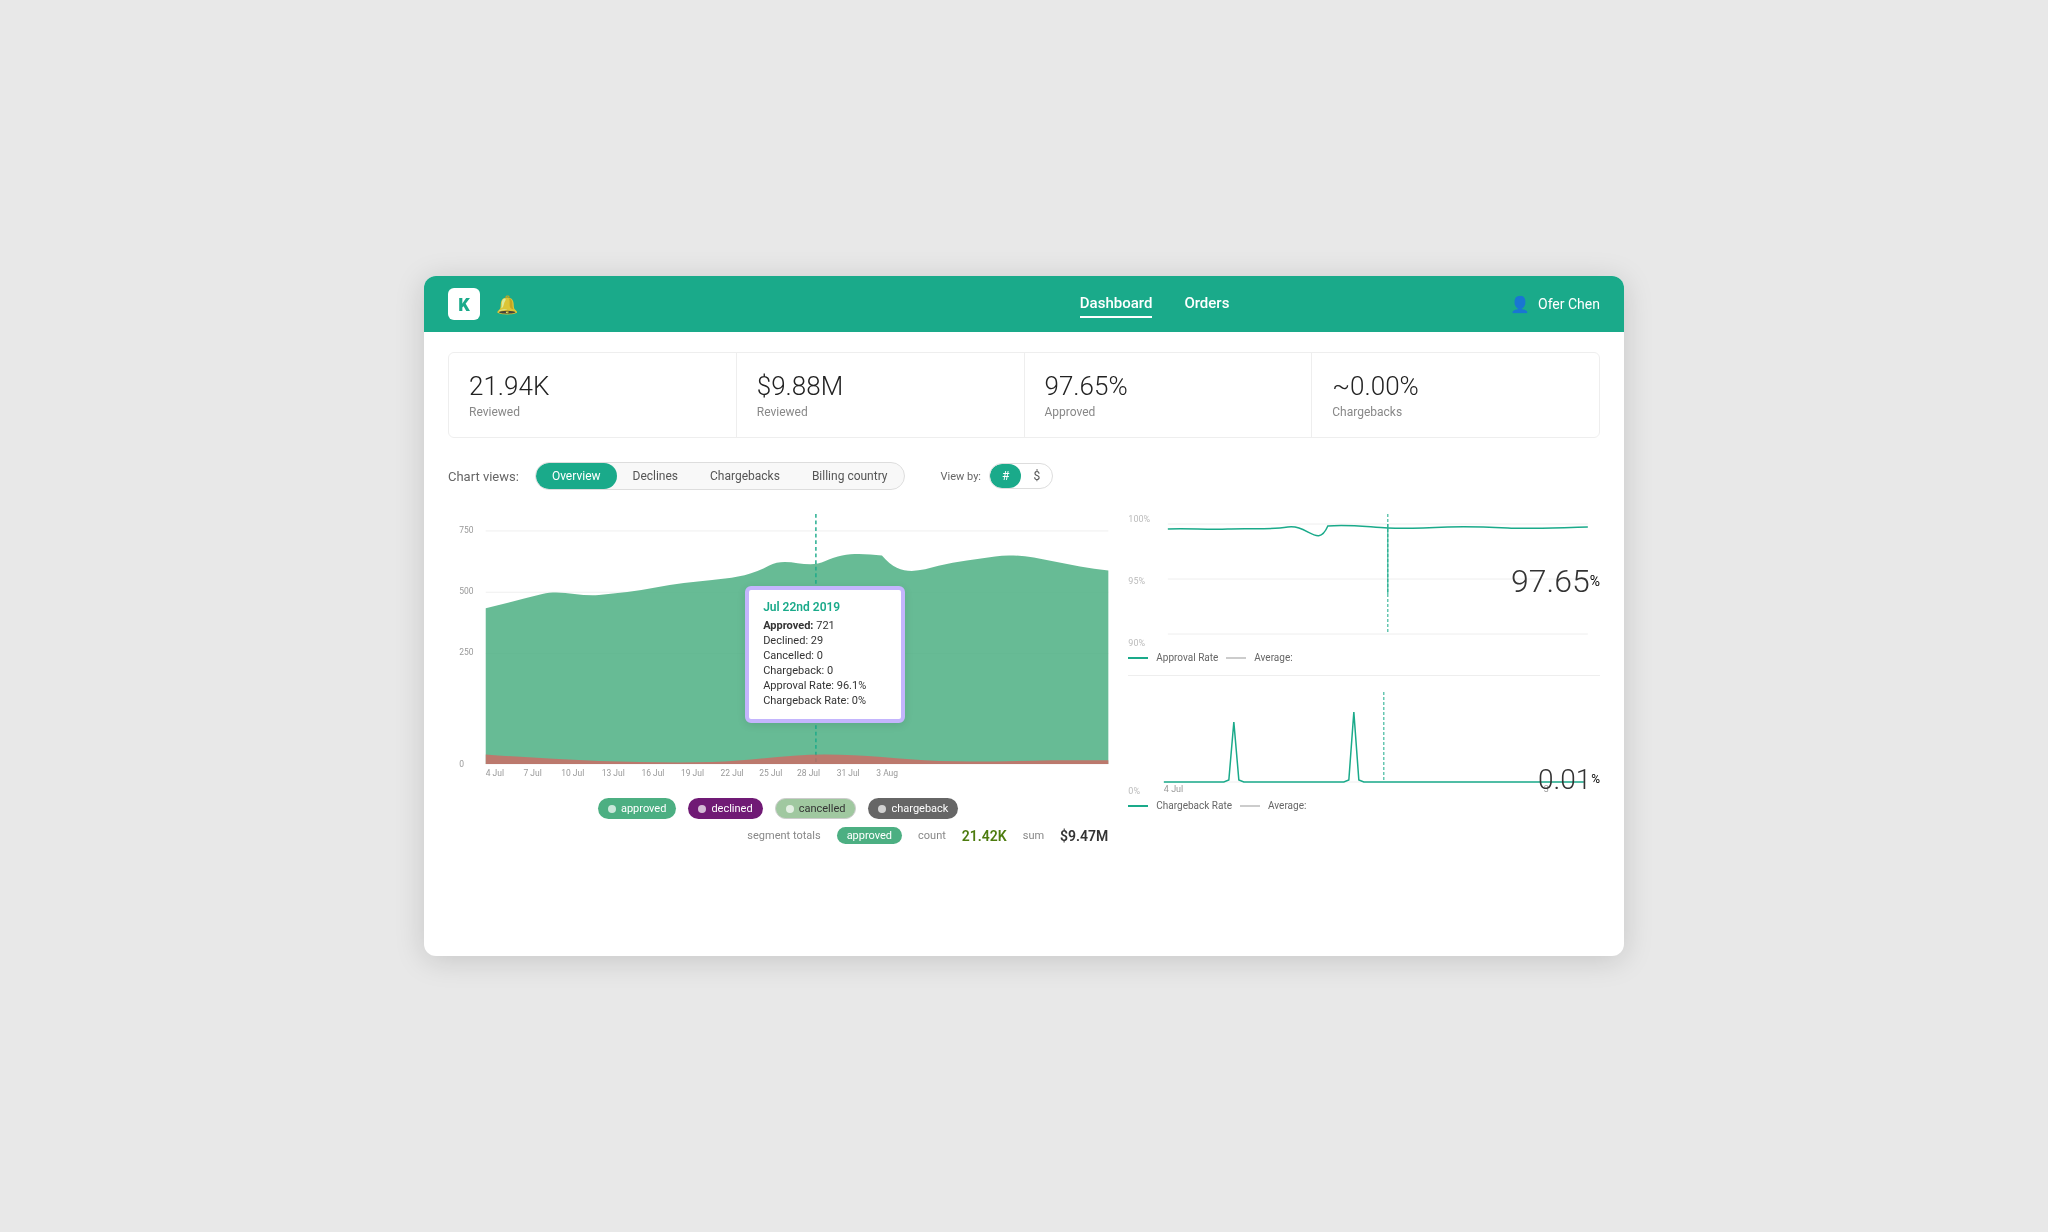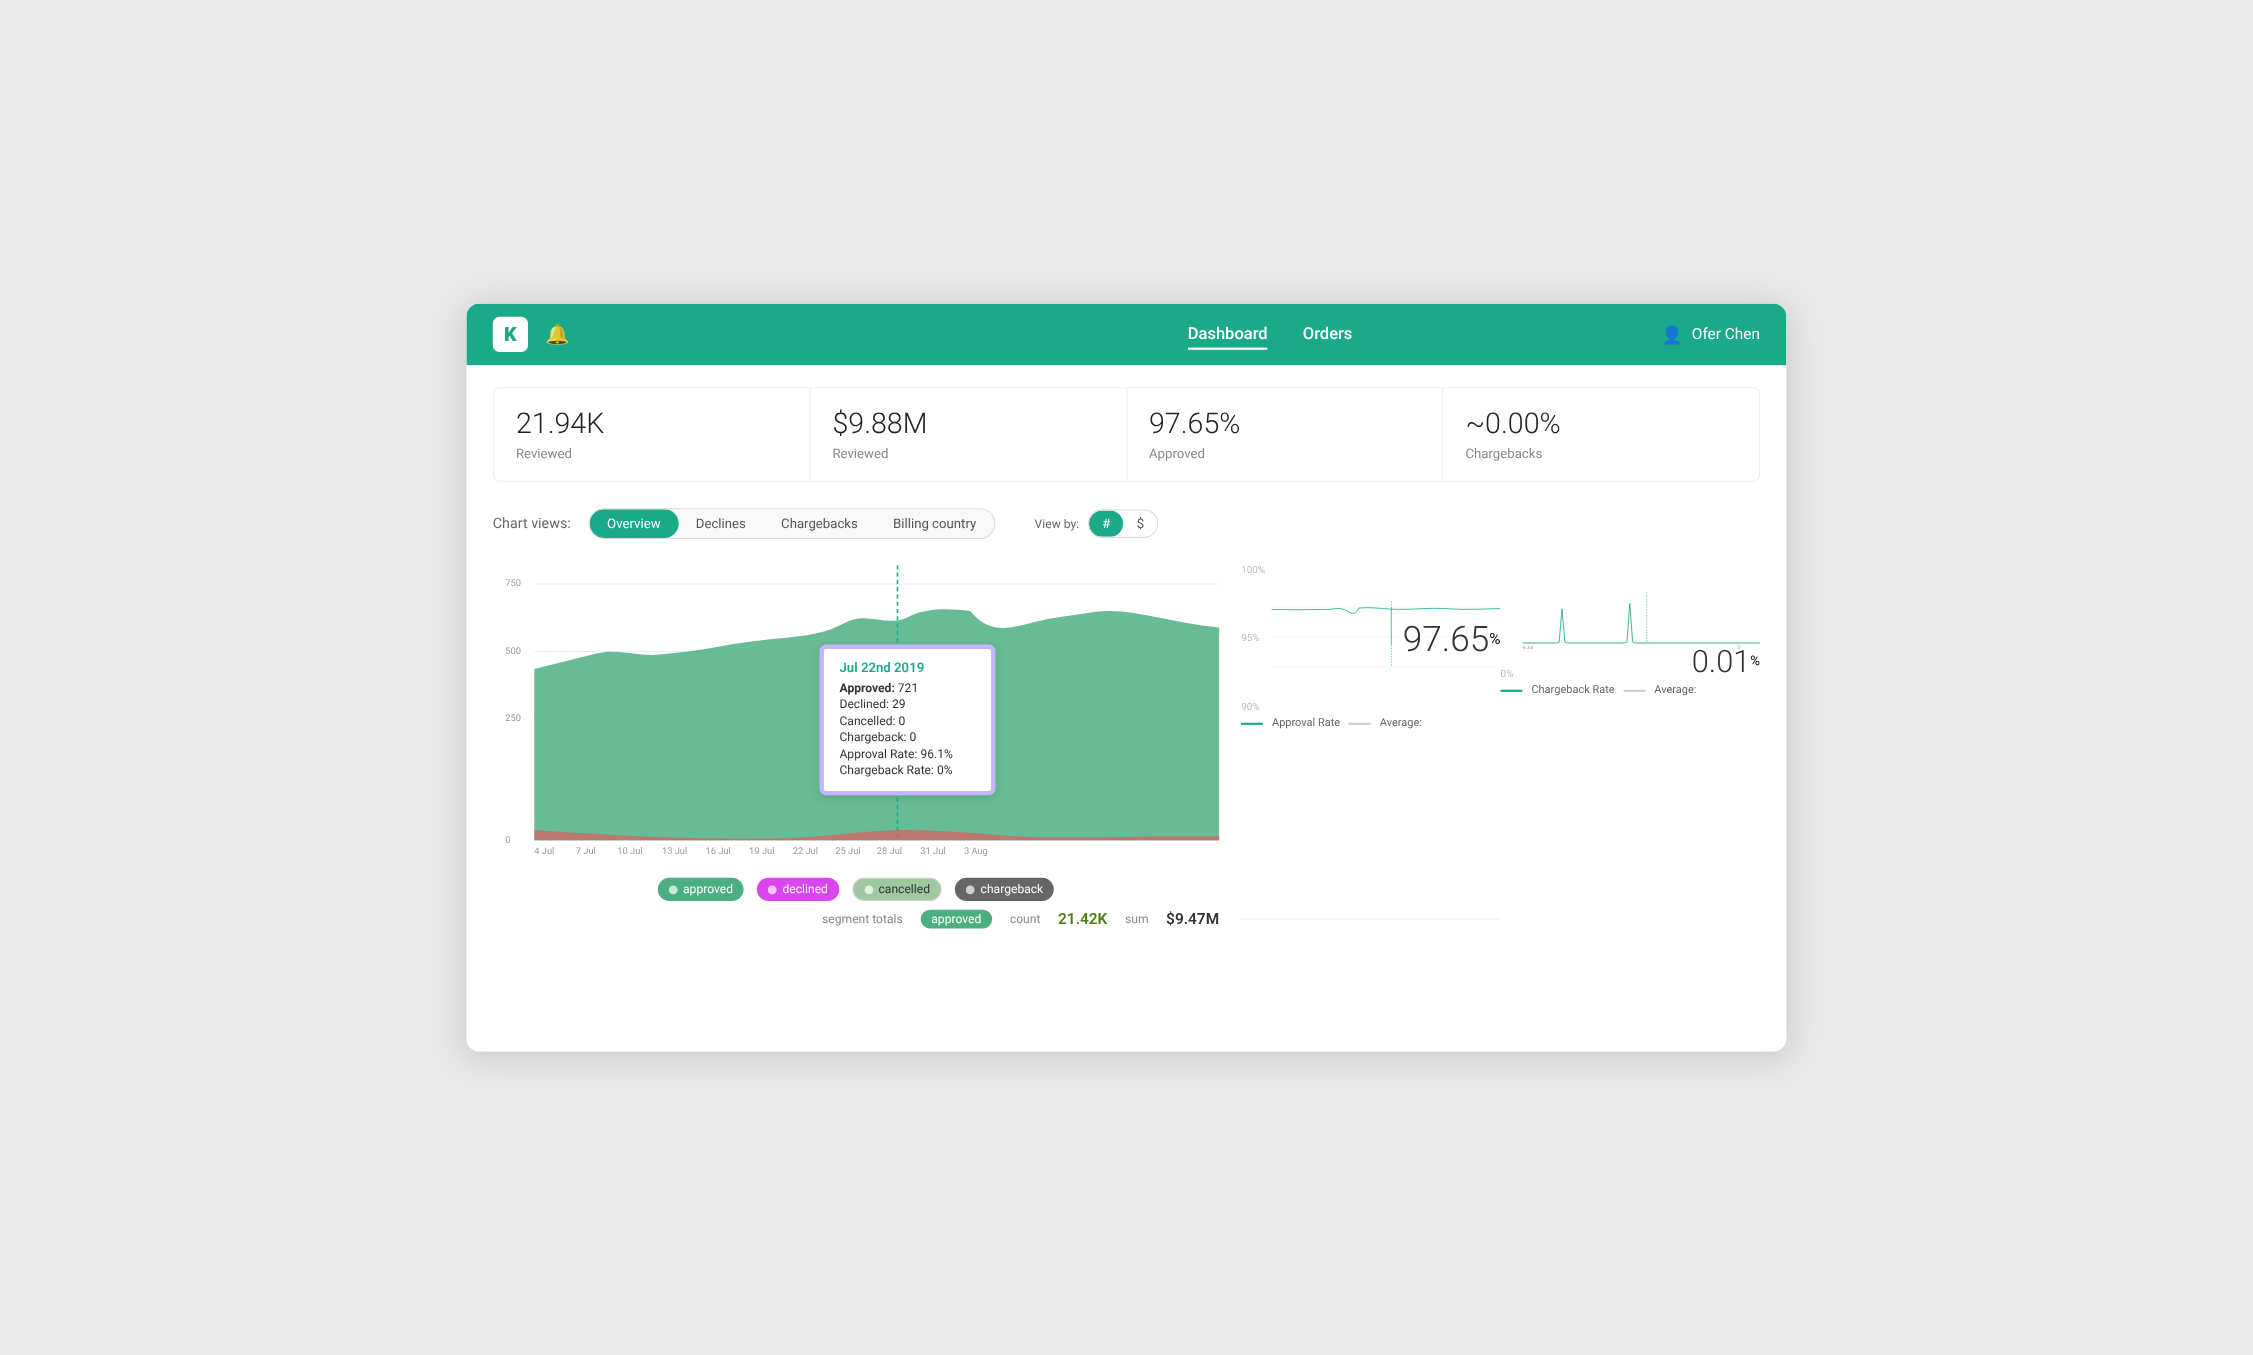--- a/index.html
+++ b/index.html
@@ -215,21 +215,21 @@
       display: flex;
       gap: 20px;
     }
     .main-chart {
       flex: 1.4;
       position: relative;
     }
     .side-charts {
       flex: 1;
       display: flex;
-      flex-direction: row;
+      flex-direction: column;
       gap: 0;
     }
     
     .chart-svg-container {
       position: relative;
       width: 100%;
     }
     svg {
       overflow: visible;
     }
@@ -273,21 +273,21 @@
       display: flex;
       align-items: center;
       gap: 5px;
       font-size: 11px;
       color: #fff;
       background: #aaa;
       border-radius: 12px;
       padding: 3px 10px;
     }
     .legend-item.approved { background: #4caf82; }
-    .legend-item.declined { background: #d946ef; }
+    .legend-item.declined { background: #701a75; }
     .legend-item.cancelled { background: #a0c8a0; border: 1px solid #ccc; color: #333; }
     .legend-item.chargeback { background: #666; }
     .legend-dot {
       width: 8px;
       height: 8px;
       border-radius: 50%;
       background: rgba(255,255,255,0.7);
     }
     
     .segment-totals {

